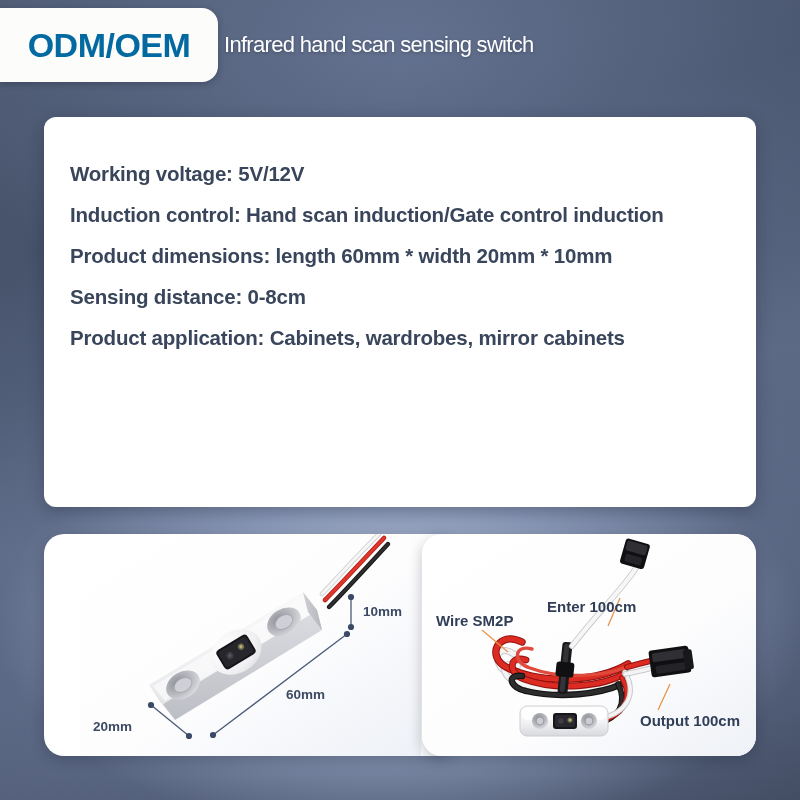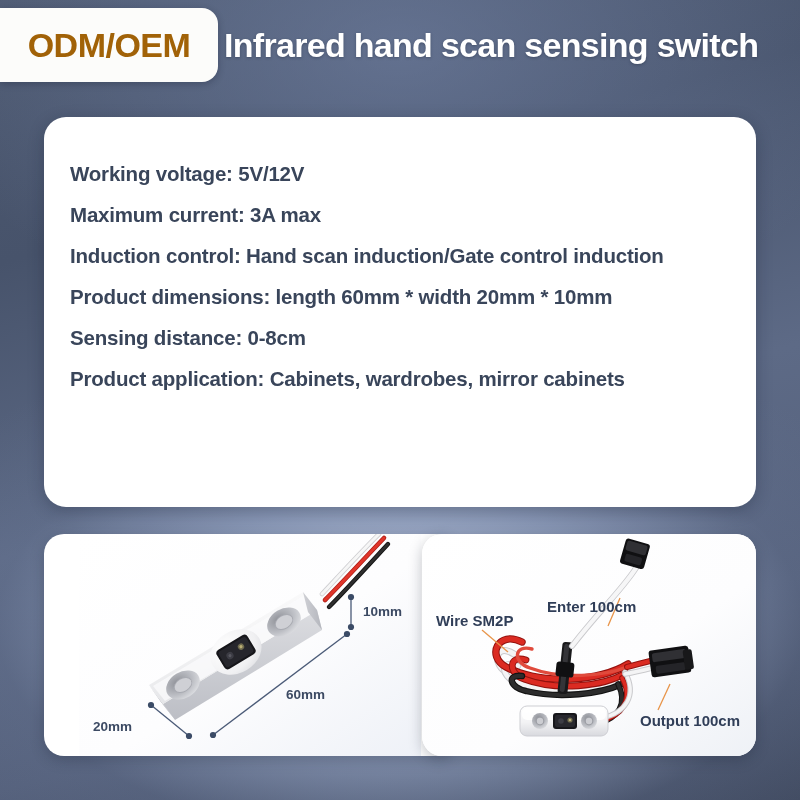--- a/index.html
+++ b/index.html
@@ -17,33 +17,33 @@
   }
   
   .badge{
     position:absolute;left:0;top:8px;width:218px;height:74px;
     background:#fcfcfa;
     border-top-right-radius:16px;border-bottom-right-radius:16px;
     box-shadow:0 2px 7px rgba(20,28,45,.30);
     display:flex;align-items:center;justify-content:center;
   }
   .badge span{
-    font-size:34px;font-weight:bold;color:#a16207;letter-spacing:-.5px;
+    font-size:34px;font-weight:bold;color:#0369a1;letter-spacing:-.5px;
   }
   .title{
     position:absolute;left:224px;top:8px;height:74px;
     display:flex;align-items:center;
-    font-size:34px;font-weight:bold;color:#ffffff;
+    font-size:22px;font-weight:normal;color:#ffffff;
     letter-spacing:-.7px;white-space:nowrap;
     text-shadow:0 1px 3px rgba(20,28,45,.35);
   }
   
   .spec-card{
     position:absolute;left:44px;top:117px;width:712px;height:390px;
-    background:#fff;border-radius:22px;
+    background:#fff;border-radius:12px;
     box-shadow:0 4px 16px rgba(18,26,44,.28);
     padding:36px 0 0 0;box-sizing:border-box;
   }
   .spec-line{
     font-size:20.5px;font-weight:bold;color:#39455a;
     margin:0 0 0 26px;padding:0 0 0 0;height:41px;line-height:41px;
     white-space:nowrap;letter-spacing:-.2px;
   }
   
   .photo-card{
@@ -63,21 +63,20 @@
 
 <div id="page">
 
   <div class="badge">
     <span>ODM/OEM</span>
   </div>
   <div class="title">Infrared hand scan sensing switch</div>
 
   <div class="spec-card">
     <div class="spec-line">Working voltage: 5V/12V</div>
-    <div class="spec-line">Maximum current: 3A max</div>
     <div class="spec-line">Induction control: Hand scan induction/Gate control induction</div>
     <div class="spec-line">Product dimensions: length 60mm * width 20mm * 10mm</div>
     <div class="spec-line">Sensing distance: 0-8cm</div>
     <div class="spec-line">Product application: Cabinets, wardrobes, mirror cabinets</div>
   </div>
 
   <div class="photo-card" id="card-left">
     <svg viewBox="0 0 342 222" xmlns="http://www.w3.org/2000/svg">
       <defs>
         <linearGradient id="lbg" x1="0" y1="0" x2="1" y2="1">

